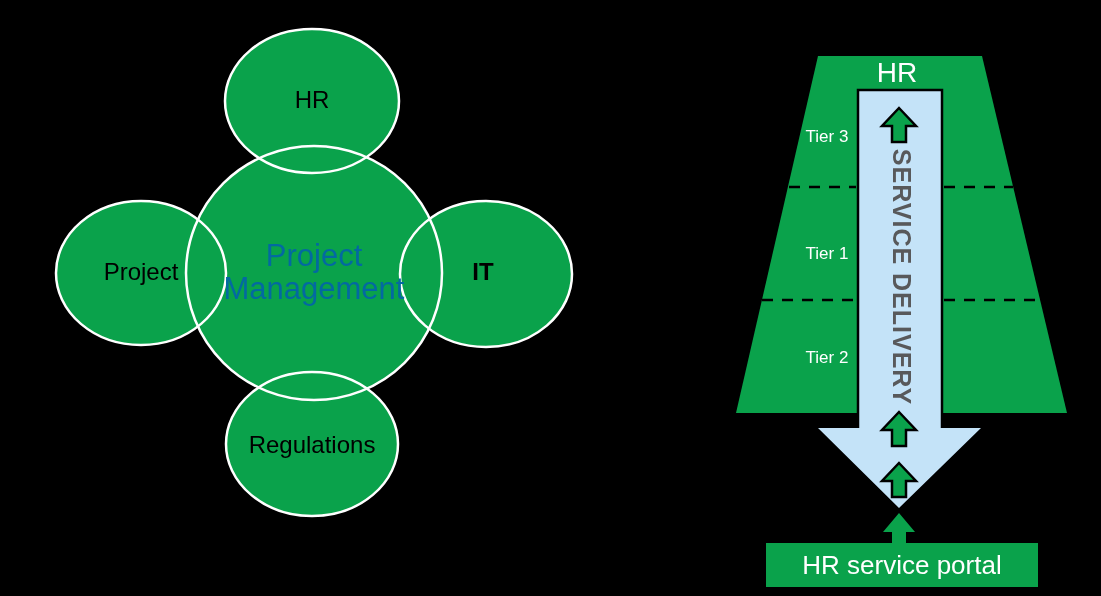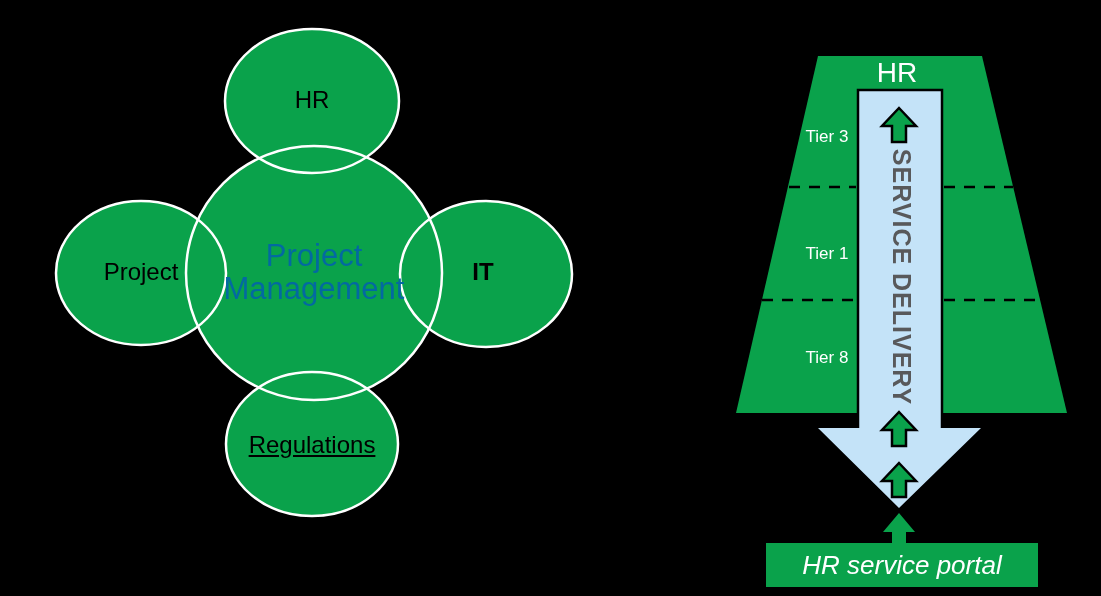--- a/index.html
+++ b/index.html
@@ -12,21 +12,21 @@
   .venn-label{color:#000;font-size:24px;}
   .center-label{color:#0369a1;font-size:31px;line-height:33px;}
   .tier-label{color:#fff;font-size:17px;}
   .funnel-title{color:#fff;font-size:28px;}
   .service-label{
     color:#58595B;font-size:25px;font-weight:bold;letter-spacing:1px;
     transform:translate(-50%,-50%) rotate(90deg);
   }
   .portal-box{
     position:absolute;left:766px;top:543px;width:272px;height:44px;
-    background:#0AA24B;display:flex;align-items:center;justify-content:center;font-style:italic;
+    background:#0AA24B;display:flex;align-items:center;justify-content:center;
   }
   .portal-label{color:#fff;font-size:26px;}
 </style>
 </head>
 <body>
 
 <div id="stage">
 
   <svg id="shapes" viewBox="0 0 1101 596" xmlns="http://www.w3.org/2000/svg">
 
@@ -62,29 +62,29 @@
       <path d="M899,412 L916,430 L906,430 L906,446 L892,446 L892,430 L882,430 Z" fill="#0AA24B"></path>
       <path d="M899,463 L916,481 L906,481 L906,497 L892,497 L892,481 L882,481 Z" fill="#0AA24B"></path>
     </g>
 
     <path d="M899,513 L915,532 L906,532 L906,546 L892,546 L892,532 L883,532 Z" fill="#0AA24B"></path>
   </svg>
 
   <div class="lbl venn-label" style="left:312px;top:100px;">HR</div>
   <div class="lbl venn-label" style="left:141px;top:272px;">Project</div>
   <div class="lbl venn-label" style="left:483px;top:272px;font-weight:bold;">IT</div>
-  <div class="lbl venn-label" style="left:312px;top:445px;text-decoration:underline;">Regulations</div>
+  <div class="lbl venn-label" style="left:312px;top:445px;">Regulations</div>
   <div class="lbl center-label" style="left:314px;top:272px;">
     <div>Project</div>
     <div>Management</div>
   </div>
 
   <div class="lbl funnel-title" style="left:897px;top:73px;">HR</div>
   <div class="lbl tier-label" style="left:827px;top:137px;">Tier 3</div>
   <div class="lbl tier-label" style="left:827px;top:254px;">Tier 1</div>
-  <div class="lbl tier-label" style="left:827px;top:358px;">Tier 8</div>
+  <div class="lbl tier-label" style="left:827px;top:358px;">Tier 2</div>
   <div class="lbl service-label" style="left:901px;top:277px;">SERVICE DELIVERY</div>
 
   <div class="portal-box">
     <span class="portal-label">HR service portal</span>
   </div>
 
 </div>
 
 </body></html>

